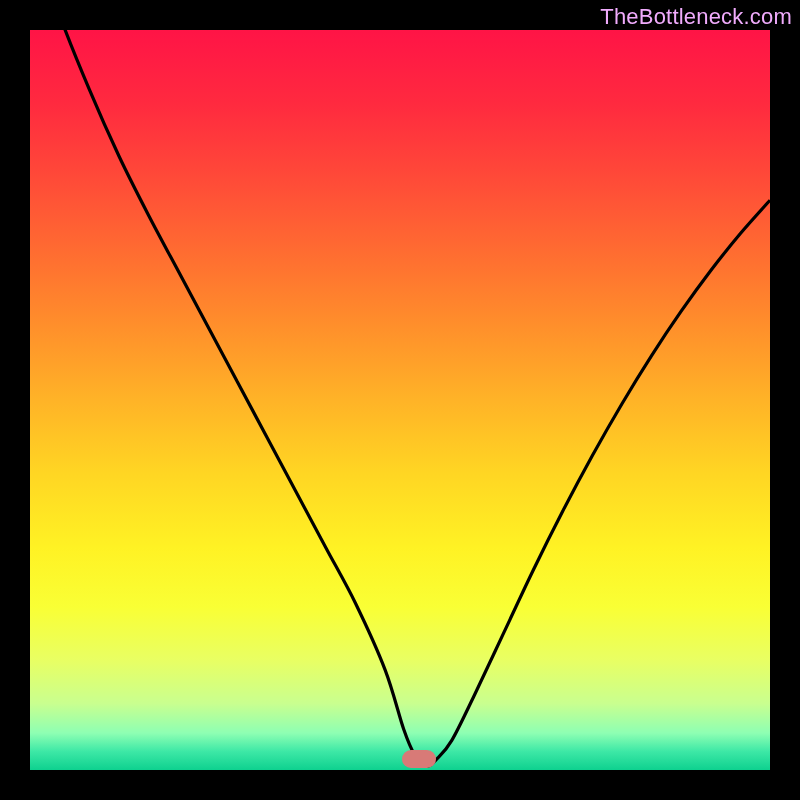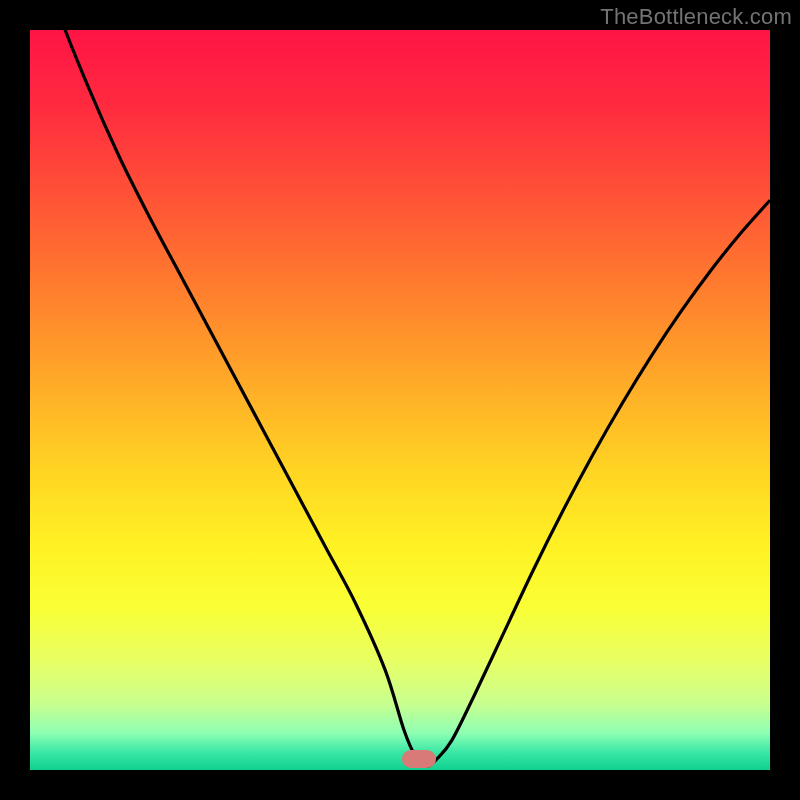--- a/index.html
+++ b/index.html
@@ -43,21 +43,21 @@
     position: absolute;
     width: 34px;
     height: 18px;
     border-radius: 9px;
     transform: translate(-50%, -50%);
   }
   .watermark {
     position: absolute;
     top: 4px;
     right: 8px;
-    color: #737373;
+    color: #f0abfc;
     font-size: 22px;
     letter-spacing: 0.2px;
     font-weight: 500;
   }
 </style>
 </head>
 <body>
 
 <div class="frame">
 

